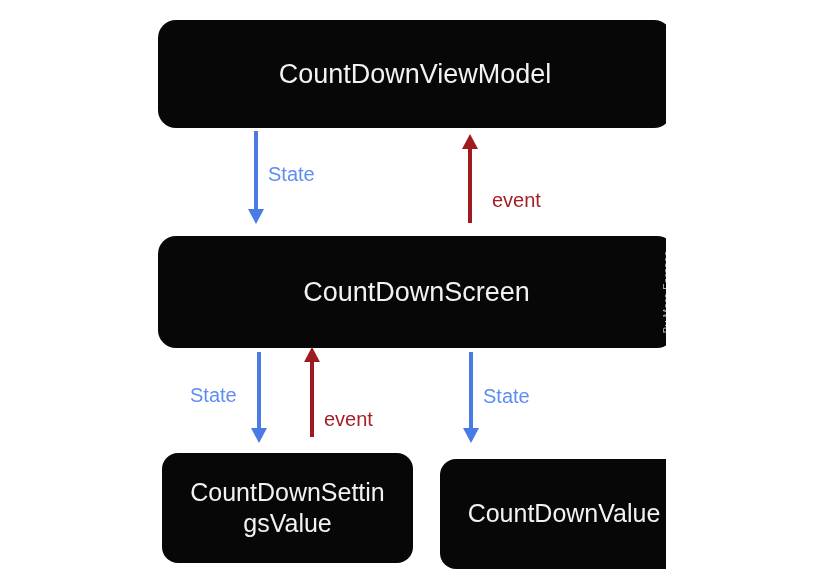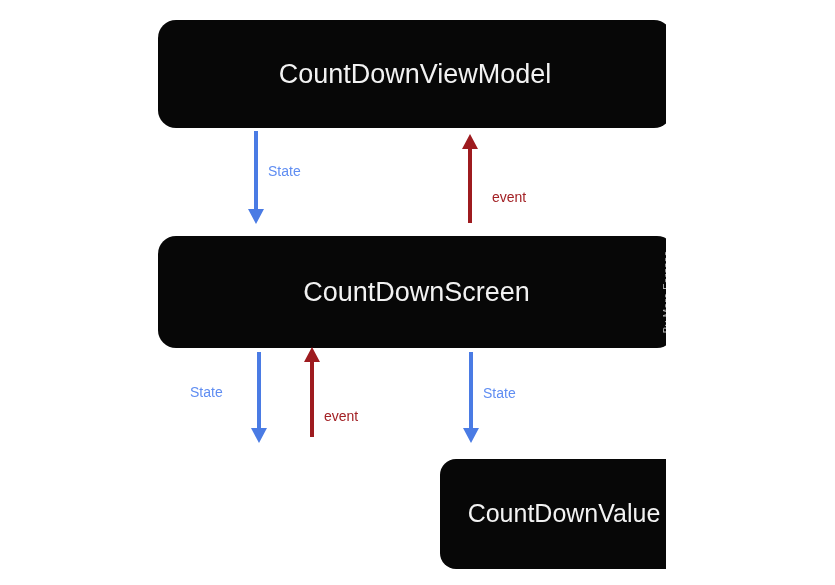--- a/index.html
+++ b/index.html
@@ -66,21 +66,21 @@
     width: 0;
     height: 0;
     border-left: 8px solid transparent;
     border-right: 8px solid transparent;
   }
   .head-down { border-top: 15px solid var(--state-arrow, #4a7be4); }
   .head-up   { border-bottom: 15px solid var(--event-arrow, #9e1b1f); }
 
   .edge-label {
     position: absolute;
-    font-size: 14px;
+    font-size: 20px;
     white-space: nowrap;
   }
   .label-state { color: var(--state-label, #5f8df2); }
   .label-event { color: var(--event-label, #a32125); margin-top: 24px; }
 
   
   #a1-stem { left: 254px; top: 131px; height: 78px; }
   #a1-head { left: 248px; top: 209px; }
   #a1-label { left: 268px; top: 163px; }
 
@@ -111,20 +111,23 @@
 
   <div class="node node-large" id="node-viewmodel">
     <span>CountDownViewModel</span>
   </div>
 
   <div class="node node-large" id="node-screen">
     <span>CountDownScreen</span>
     <span class="credit">By Marc Farssac</span>
   </div>
 
+  <div class="node node-small" id="node-settings">
+    <span>CountDownSettingsValue</span>
+  </div>
 
   <div class="node node-small" id="node-value">
     <span>CountDownValue</span>
   </div>
 
   <div class="stem stem-state" id="a1-stem"></div>
   <div class="head head-down" id="a1-head"></div>
   <div class="edge-label label-state" id="a1-label">State</div>
 
   <div class="head head-up" id="a2-head"></div>

